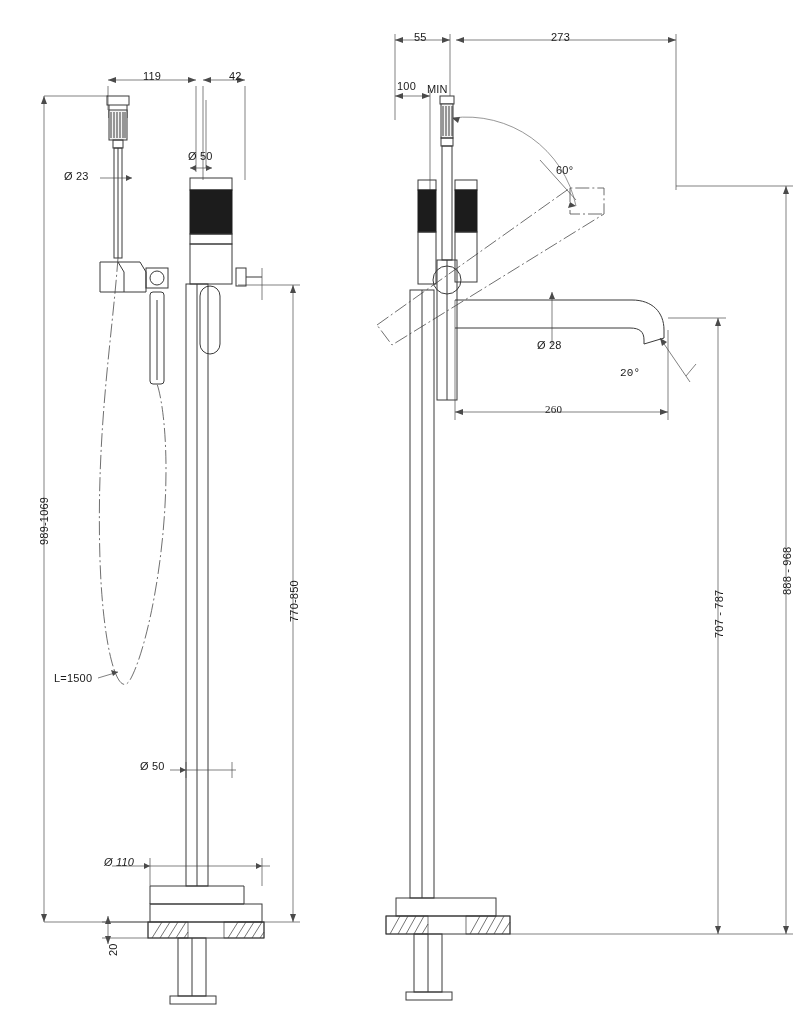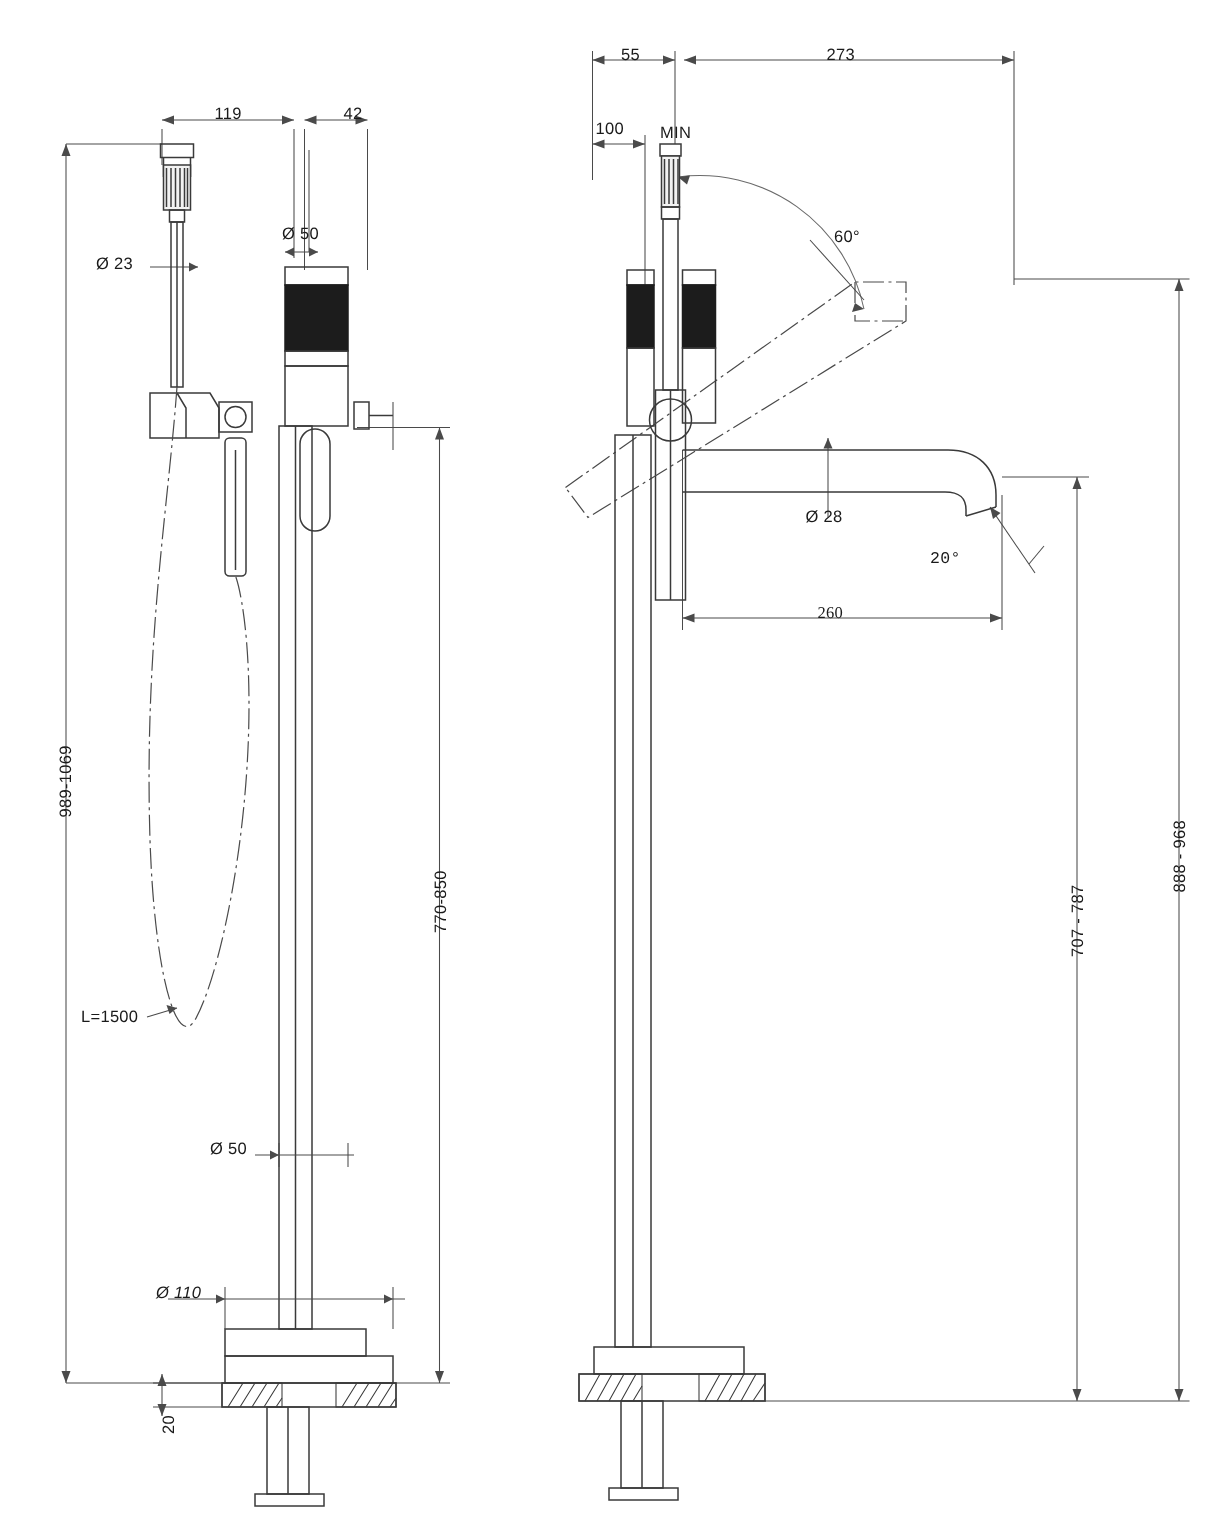--- a/index.html
+++ b/index.html
@@ -301,21 +301,21 @@
   <div class="lbl" style="left:140px; top:760px;">Ø 50</div>
   <div class="lbl" style="left:104px; top:856px;font-style:italic;">Ø 110</div>
   <div class="lbl vert" style="left:107px; top:956px;">20</div>
   <div class="lbl" style="left:54px; top:672px;">L=1500</div>
   <div class="lbl vert" style="left:38px; top:545px;">989-1069</div>
   <div class="lbl vert" style="left:288px; top:622px;">770-850</div>
 
   <div class="lbl" style="left:414px; top:31px;">55</div>
   <div class="lbl" style="left:551px; top:31px;">273</div>
   <div class="lbl" style="left:397px; top:68px;margin-top:12px;">100</div>
-  <div class="lbl" style="left:392px; top:83px;padding-left:48px;">MIN</div>
-  <div class="lbl" style="left:522px; top:152px;padding-left:34px;">60°</div>
+  <div class="lbl" style="left:379px; top:83px;padding-left:48px;">MIN</div>
+  <div class="lbl" style="left:522px; top:164px;padding-left:34px;">60°</div>
   <div class="lbl" style="left:537px; top:339px;">Ø 28</div>
   <div class="lbl" style="left:620px; top:367px;font-family:Liberation Mono, monospace;">20°</div>
   <div class="lbl" style="left:545px; top:403px;font-family:Liberation Serif, serif;">260</div>
   <div class="lbl vert" style="left:781px; top:595px;">888 - 968</div>
   <div class="lbl vert" style="left:713px; top:638px;">707 - 787</div>
 
 </div>
 
 </body></html>

